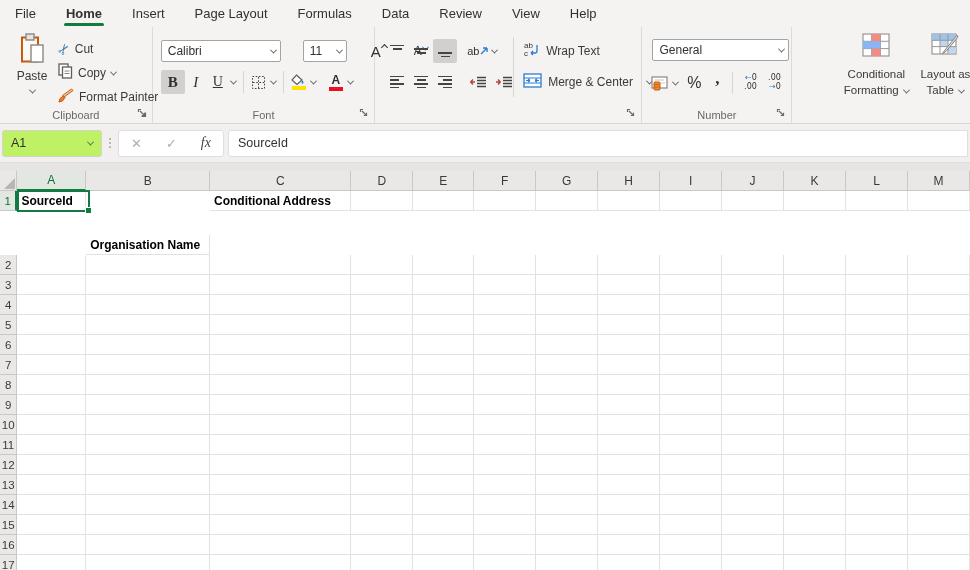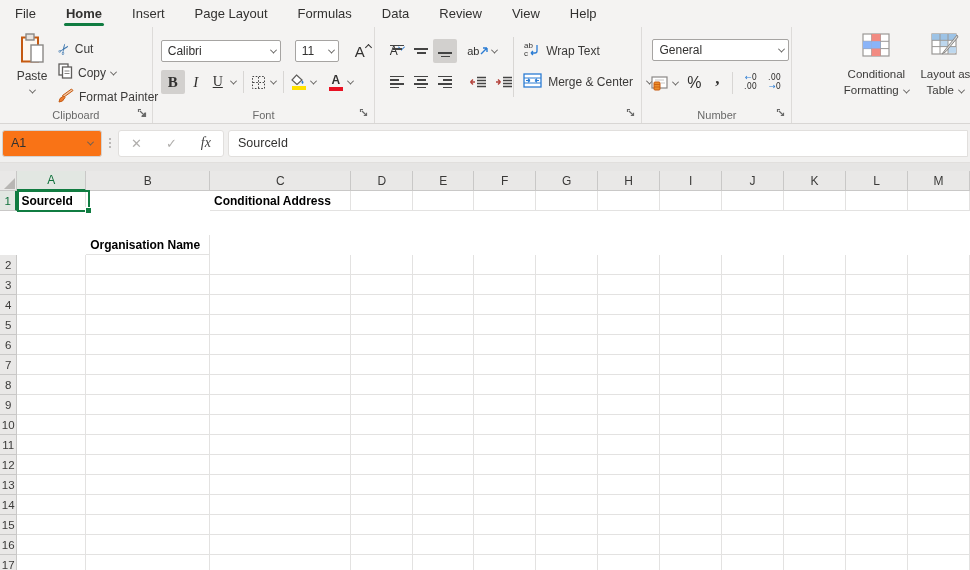--- a/index.html
+++ b/index.html
@@ -23,21 +23,21 @@
   .lbl { font-size:12px; color:#3b3a39; white-space:nowrap; }
 
   
   .g-clipboard { width:160px; }
   .paste-btn { position:absolute; left:10px; top:6px; width:44px; height:74px; display:flex; flex-direction:column; align-items:center; }
   .clip-rows { position:absolute; left:58px; top:10px; display:flex; flex-direction:column; }
   .clip-rows .sbtn { display:flex; align-items:center; height:24px; gap:5px; }
 
   
   .g-font { width:233px; }
-  .frow1 { position:absolute; left:8px; top:12px; display:flex; align-items:center; gap:14px; }
+  .frow1 { position:absolute; left:8px; top:12px; display:flex; align-items:center; gap:22px; }
   .frow2 { position:absolute; left:8px; top:43px; display:flex; align-items:center; height:24px; }
   .combo { background:#fff; border:1px solid #a6a4a2; border-radius:2px; height:22px; display:flex; align-items:center; font-size:12px; color:#323130; padding:0 4px 0 6px; }
   .combo .chev { margin-left:auto; }
   .tbtn { min-width:20px; height:24px; display:flex; align-items:center; justify-content:center; border-radius:2px; }
   .tbtn.active { background:#d2d0ce; }
   .serifB { font-family:"Liberation Serif",serif; font-weight:bold; font-size:15px; color:#323130; }
   .serifI { font-family:"Liberation Serif",serif; font-style:italic; font-size:15px; color:#323130; }
   .serifU { font-family:"Liberation Serif",serif; font-size:14px; text-decoration:underline; color:#323130; }
   .vdiv { width:1px; height:22px; background:#d8d6d4; margin:0 5px; }
   .stack { display:flex; flex-direction:column; align-items:center; line-height:1; }
@@ -59,21 +59,21 @@
   .dec-ic { font-size:8px; line-height:1.1; color:#323130; text-align:right; font-family:"DejaVu Sans",sans-serif; }
   .dec-ic b { color:#2b7cd3; font-weight:normal; }
 
   
   .g-styles { width:140px; }
   .bigbtn { position:absolute; top:6px; display:flex; flex-direction:column; align-items:center; }
   .bigbtn .l2 { font-size:11.5px; color:#3b3a39; text-align:center; line-height:1.35; margin-top:6px; }
 
   
   .formula-row { height:39px; background:#f1f0ef; display:flex; align-items:center; padding:0 2px; border-bottom:1px solid #e1dfdd; }
-  .namebox { width:100px; height:27px; background:#f97316; border:1px solid #d4d2d0; border-radius:3px; display:flex; align-items:center; font-size:12.5px; color:#323130; padding-left:8px; }
+  .namebox { width:100px; height:27px; background:#bef264; border:1px solid #d4d2d0; border-radius:3px; display:flex; align-items:center; font-size:12.5px; color:#323130; padding-left:8px; }
   .namebox .chev { margin-left:auto; margin-right:8px; }
   .fdots { width:16px; display:flex; flex-direction:column; align-items:center; gap:2px; }
   .fdots i { width:2px; height:2px; border-radius:50%; background:#a8a6a4; }
   .fbtns { width:106px; height:27px; background:#fff; border:1px solid #e1dfdd; border-radius:3px; display:flex; align-items:center; justify-content:space-around; }
   .fbtns .gx { color:#b0aeac; font-size:13px; }
   .fxlbl { font-family:"Liberation Serif",serif; font-style:italic; font-size:14px; color:#444; }
   .finput { flex:1; height:27px; background:#fff; border:1px solid #e1dfdd; border-radius:3px 0 0 3px; margin-left:4px; display:flex; align-items:center; font-size:12.5px; color:#323130; padding-left:9px; }
 
   .gap-strip { height:8px; background:#e6e5e4; }
 

